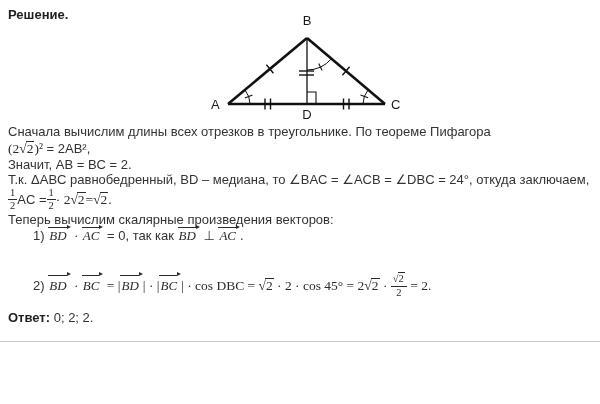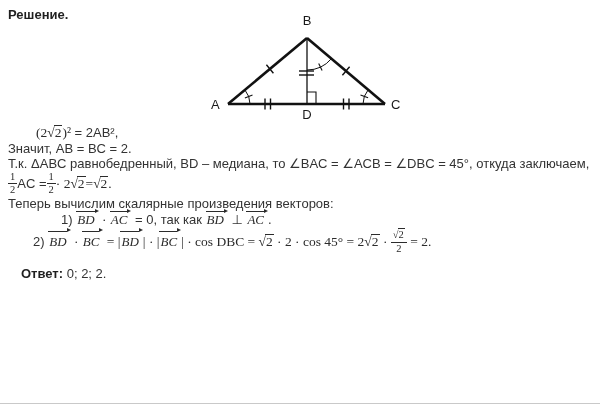--- a/index.html
+++ b/index.html
@@ -1,29 +1,29 @@
 <!DOCTYPE html>
 <html><head>
 <meta charset="utf-8">
 <style>
   html,body { margin:0; padding:0; background:#fff; }
   .page {
-    position:relative; width:600px; height:404px; background:#ffffff;
+    position:relative; width:600px; height:342px; background:#ffffff;
     font-family:"Liberation Sans", sans-serif; font-size:13px; color:#333;
     overflow:hidden;
     text-decoration:underline;
   }
   .heading { position:absolute; top:7px; left:8px; font-weight:bold; color:#1f1f1f; }
   .figure  { position:absolute; left:210px; top:13px; }
   .figure text { font-family:"Liberation Sans", sans-serif; font-size:13px; fill:#1a1a1a; }
   .text-col { position:absolute; left:8px; top:124px; width:586px; }
   .ln { margin:0; line-height:16px; white-space:nowrap; }
   .lh15 { line-height:15px; }
-  .lh17 { line-height:17px;margin-left:28px; }
-  .lh21 { line-height:21px; }
+  .lh17 { line-height:17px; }
+  .lh21 { line-height:21px;margin-top:28px; }
   .lh25 { line-height:25px; display:flex; align-items:center; }
   .item { padding-left:25px; }
   .m   { font-family:"Liberation Serif", serif; font-size:13.5px; color:#2b2b2b; }
   .vec {
     position:relative; display:inline-block;
     font-family:"Liberation Serif", serif; font-style:italic; font-size:13px;
     color:#2b2b2b; padding:0 4px 0 1px;
   }
   .vec::before {
     content:""; position:absolute; top:0px; left:0; right:4px;
@@ -37,21 +37,21 @@
   .sqrt { white-space:nowrap; font-family:"Liberation Serif", serif; font-size:13.5px; color:#2b2b2b; }
   .sqrt .sign { letter-spacing:-1px; }
   .sqrt .rad  { display:inline-block; border-top:1px solid #2b2b2b; line-height:1.1; padding:0 1px; }
   .frac {
     display:inline-block; vertical-align:-6px; text-align:center;
     font-family:"Liberation Serif", serif; font-size:10.5px; line-height:1; color:#2b2b2b;
   }
   .frac .fn { display:block; border-bottom:1px solid #2b2b2b; padding:0 2px 1px; }
   .frac .fd { display:block; padding-top:1px; }
   .frac .sqrt { font-size:10.5px; }
-  .answer { margin-top:12px; line-height:16px;margin-left:13px; }
+  .answer { margin-top:12px; line-height:16px; }
   .answer .lbl { font-weight:bold; color:#1f1f1f; }
   .bottom-rule { position:absolute; left:0; right:0; bottom:0; height:1px; background:#c9c9c9; }
 </style>
 </head>
 <body>
 
 <div class="page">
 
   <div class="heading">Решение.</div>
 
@@ -83,25 +83,26 @@
       <path d="M97,57 A32,32 0 0 0 121.4,45.7" stroke-width="1"></path>
       <line x1="108.7" y1="50.4" x2="112.1" y2="57.6" stroke-width="1.1"></line>
     </g>
     <text x="1" y="96" text-anchor="start">A</text>
     <text x="97" y="12" text-anchor="middle">B</text>
     <text x="181" y="96" text-anchor="start">C</text>
     <text x="97" y="106" text-anchor="middle">D</text>
   </svg>
 
   <div class="text-col">
+    <p class="ln">Сначала вычислим длины всех отрезков в треугольнике. По теореме Пифагора</p>
 
     <p class="ln lh17"><span class="m">(2</span><span class="sqrt"><span class="sign">√</span><span class="rad">2</span></span><span class="m">)²</span><span> = 2AB²,</span></p>
 
     <p class="ln lh15">Значит, AB = BC = 2.</p>
-    <p class="ln lh15">Т.к. ΔABC равнобедренный, BD – медиана, то ∠BAC = ∠ACB = ∠DBC = 45°, откуда заключаем,</p>
+    <p class="ln lh15">Т.к. ΔABC равнобедренный, BD – медиана, то ∠BAC = ∠ACB = ∠DBC = 24°, откуда заключаем,</p>
 
     <p class="ln lh25">
         <span class="frac">
           <span class="fn">1</span>
           <span class="fd">2</span>
         </span>
         <span>AC = </span>
         <span class="frac">
           <span class="fn">1</span>
           <span class="fd">2</span>

